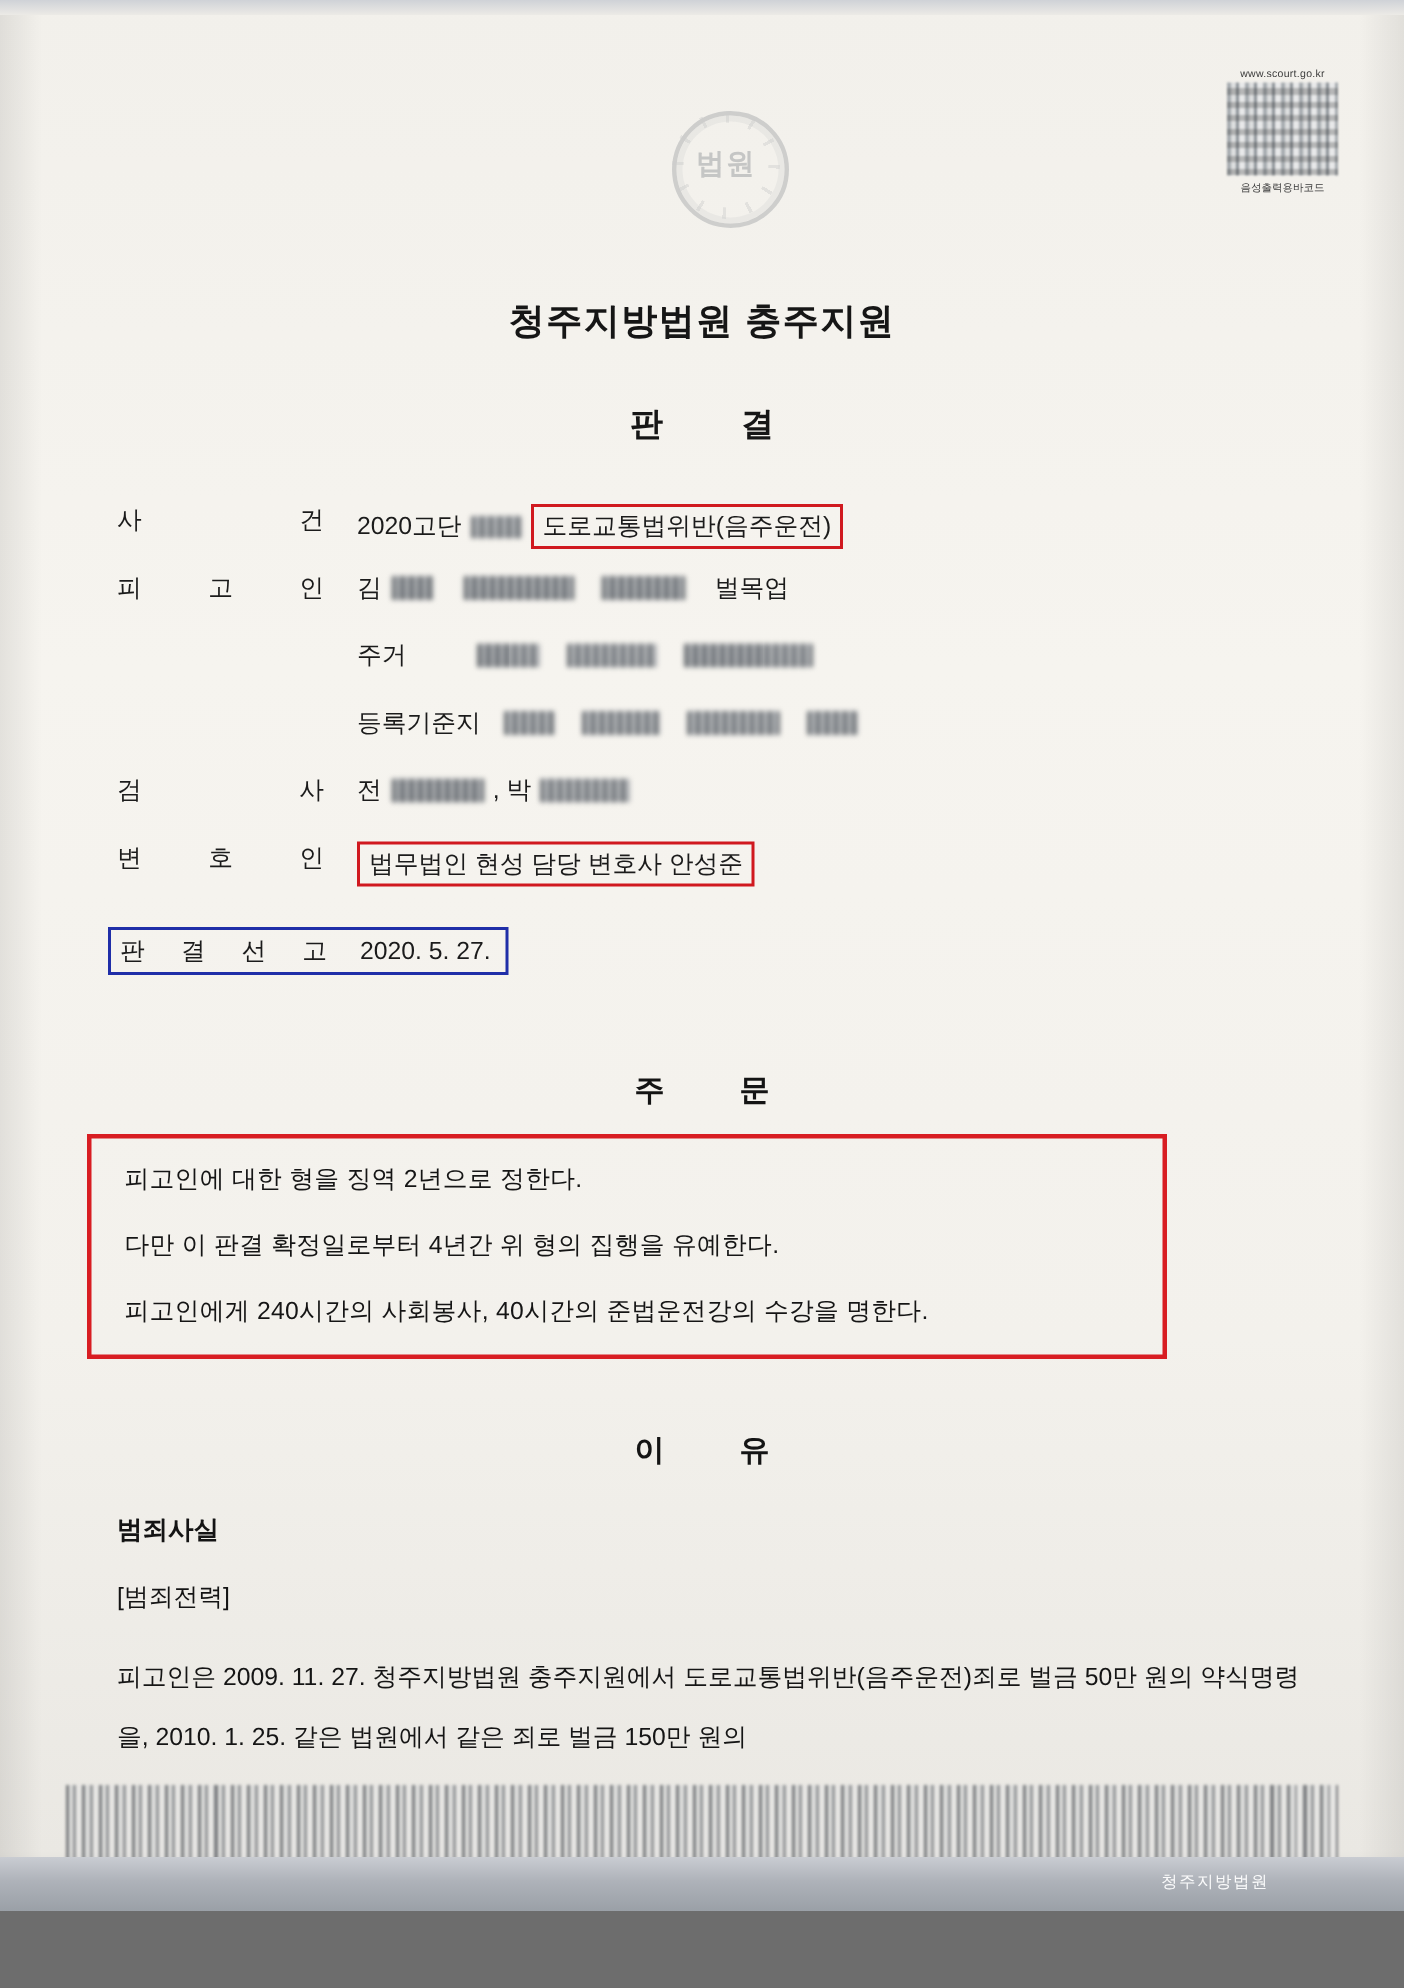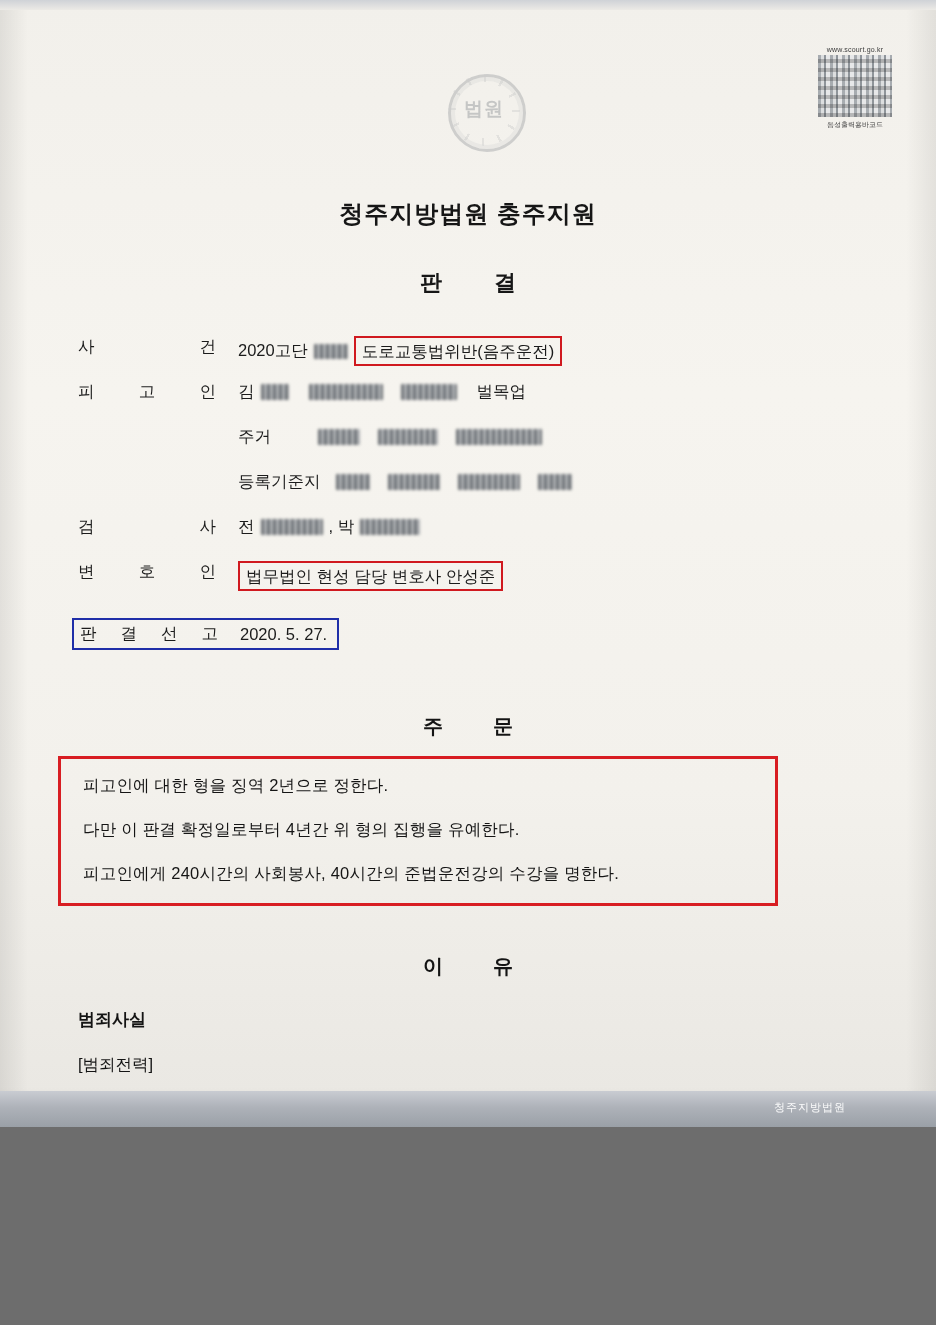--- a/index.html
+++ b/index.html
@@ -10,21 +10,21 @@
   body {
     width: 936px;
     height: 1325px;
     font-family: "Liberation Sans", sans-serif;
     overflow: hidden;
   }
 
   .page {
     position: relative;
     width: 936px;
-    height: 1127px;
+    height: 1274px;
     background: linear-gradient(180deg, #f2f0eb 0%, #f6f4ef 35%, #f3f1ec 70%, #e9e7e2 100%);
     overflow: hidden;
   }
   
   .page:before {
     content: "";
     position: absolute;
     inset: 0;
     background:
       linear-gradient(90deg, rgba(0,0,0,0.08) 0px, rgba(0,0,0,0.0) 28px),

